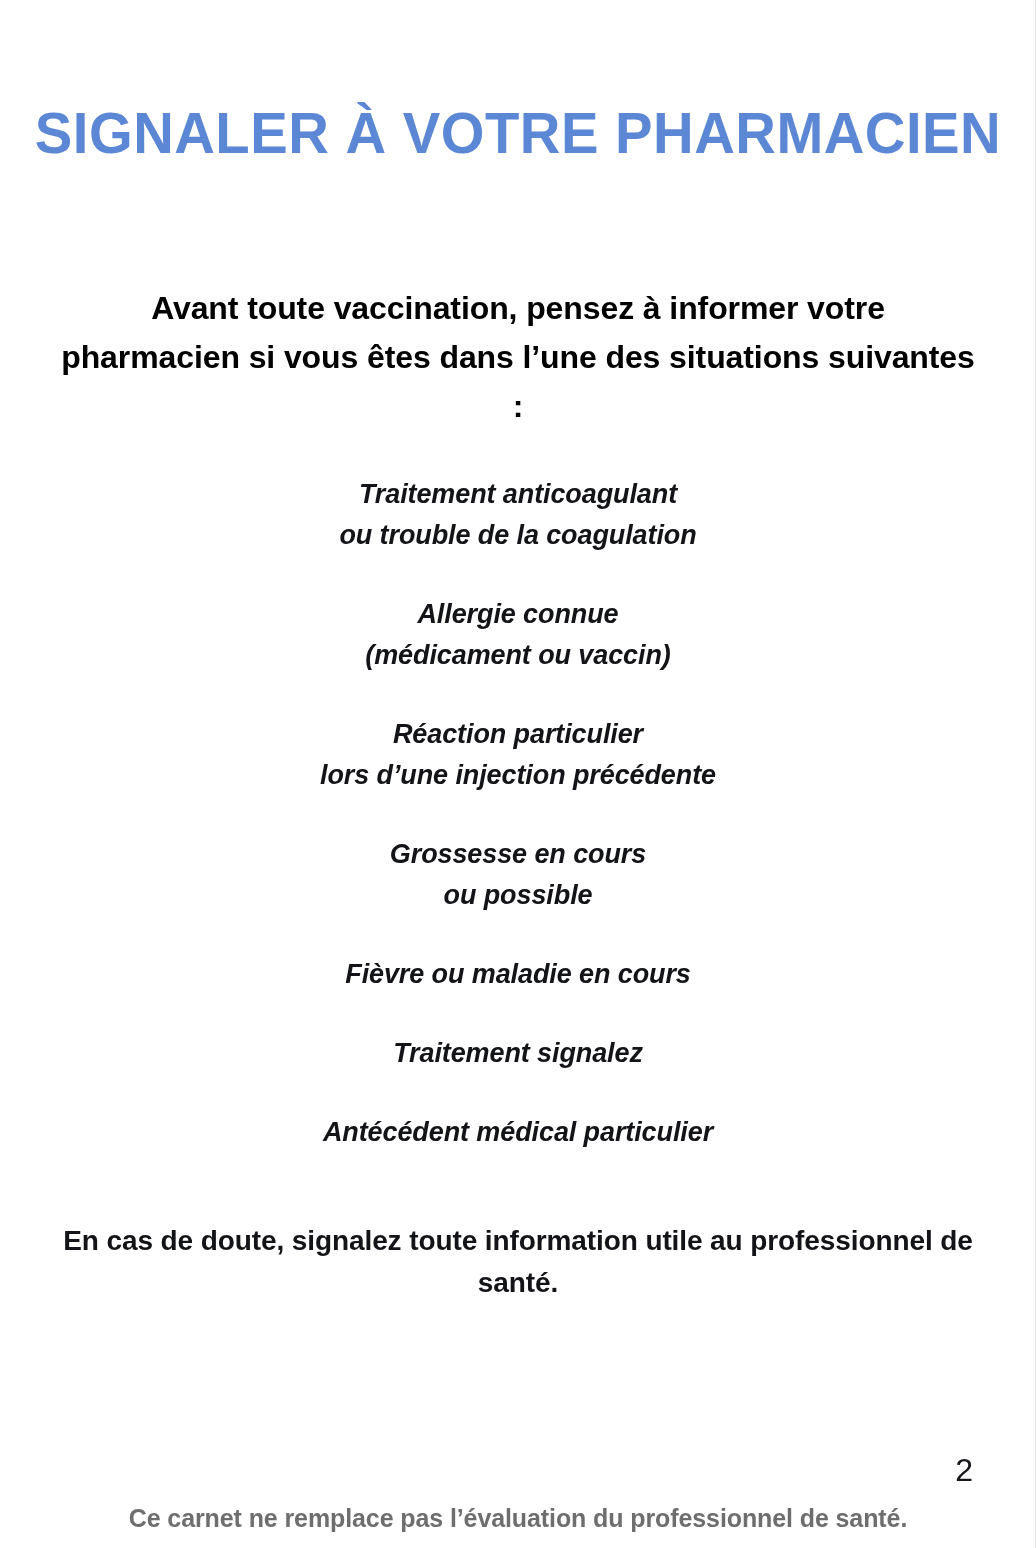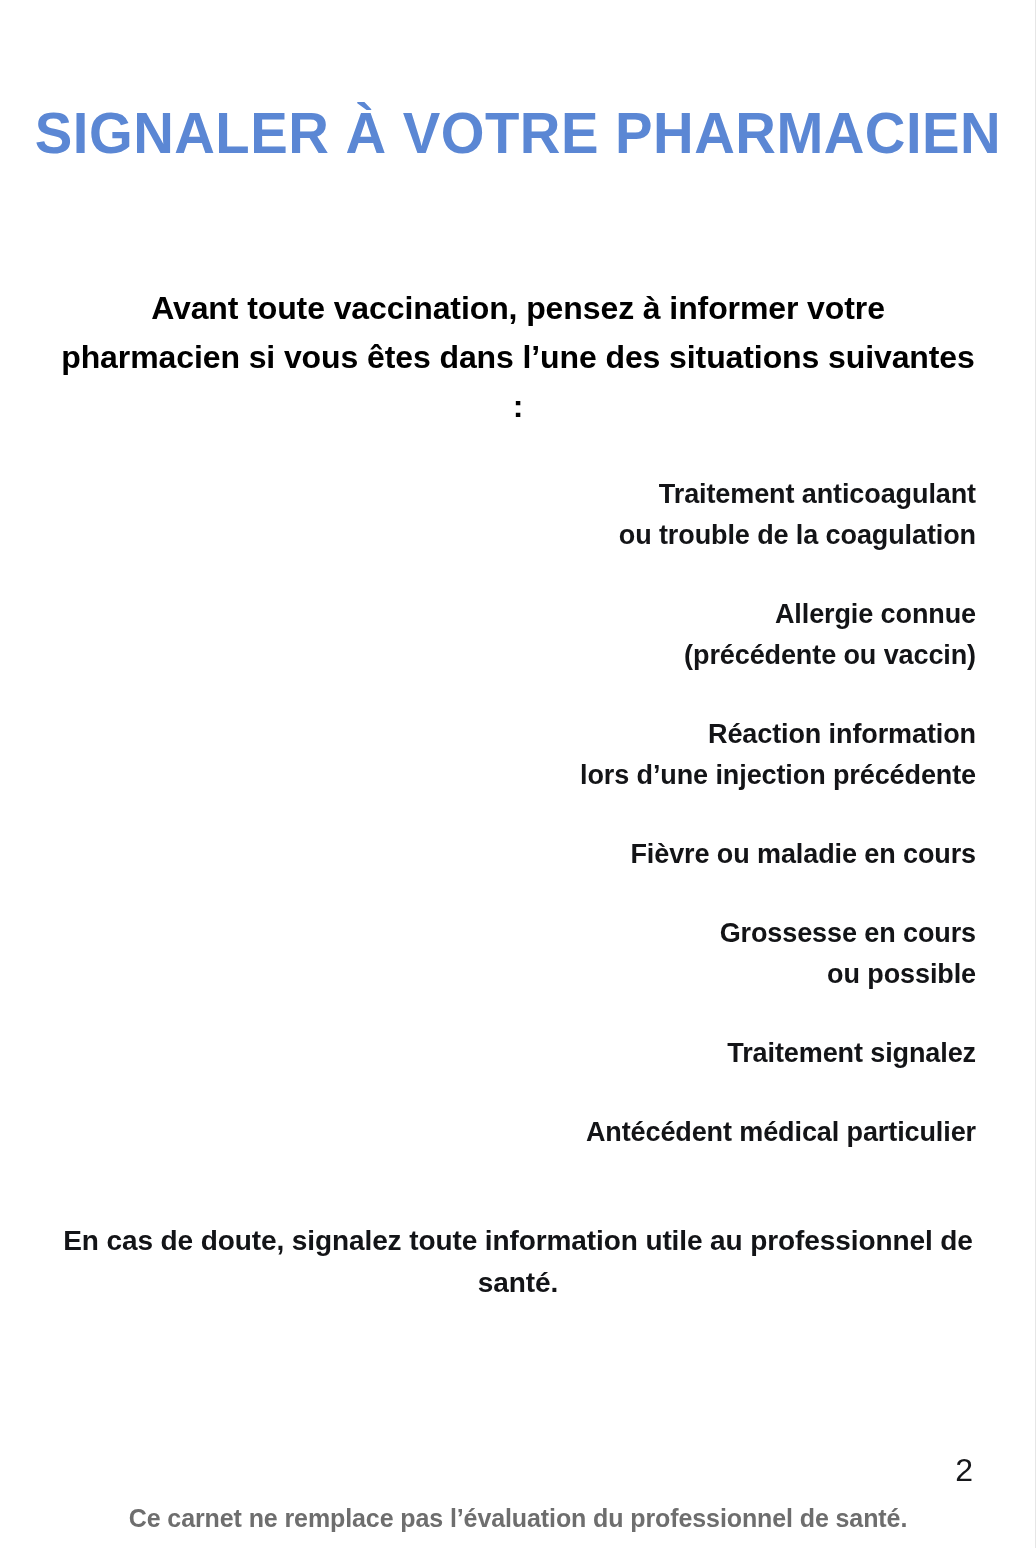--- a/index.html
+++ b/index.html
@@ -53,21 +53,22 @@
     color: #000000;
     letter-spacing: -0.1px;
   }
 
   
   .situations {
     position: absolute;
     top: 474px;
     left: 60px;
     width: 916px;
-    text-align: right;
+    text-align: center;
+    font-style: italic;
   }
 
   .situation {
     font-size: 27px;
     line-height: 41px;
     font-weight: 700;
     color: #131417;
     letter-spacing: -0.1px;
     margin: 0 0 38px 0;
   }
@@ -133,35 +134,35 @@
 
   <div class="situations">
 
     <p class="situation">
       <span class="line">Traitement anticoagulant</span>
       <span class="line">ou trouble de la coagulation</span>
     </p>
 
     <p class="situation">
       <span class="line">Allergie connue</span>
-      <span class="line">(précédente ou vaccin)</span>
+      <span class="line">(médicament ou vaccin)</span>
     </p>
 
     <p class="situation">
-      <span class="line">Réaction information</span>
+      <span class="line">Réaction particulier</span>
       <span class="line">lors d’une injection précédente</span>
-    </p>
-
-    <p class="situation">
-      <span class="line">Fièvre ou maladie en cours</span>
     </p>
 
     <p class="situation">
       <span class="line">Grossesse en cours</span>
       <span class="line">ou possible</span>
+    </p>
+
+    <p class="situation">
+      <span class="line">Fièvre ou maladie en cours</span>
     </p>
 
     <p class="situation">
       <span class="line">Traitement signalez</span>
     </p>
 
     <p class="situation">
       <span class="line">Antécédent médical particulier</span>
     </p>
 

